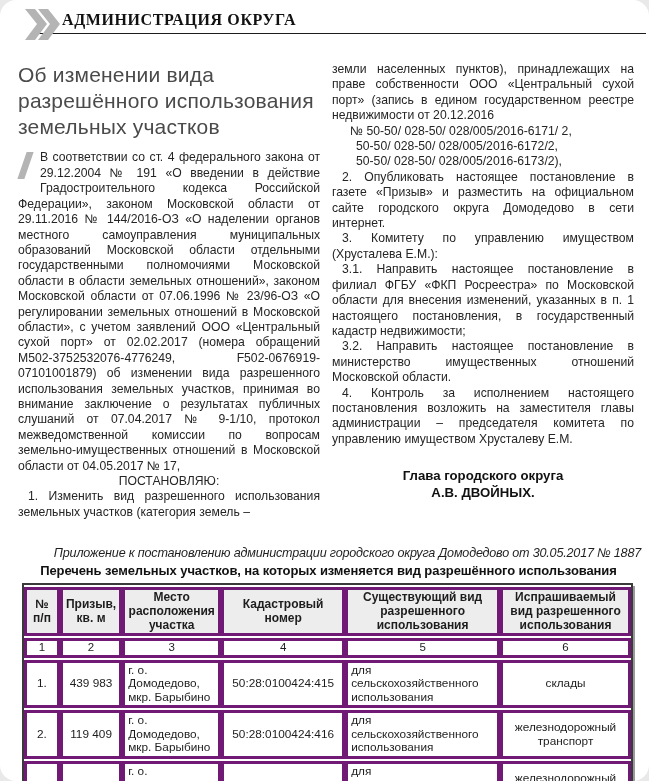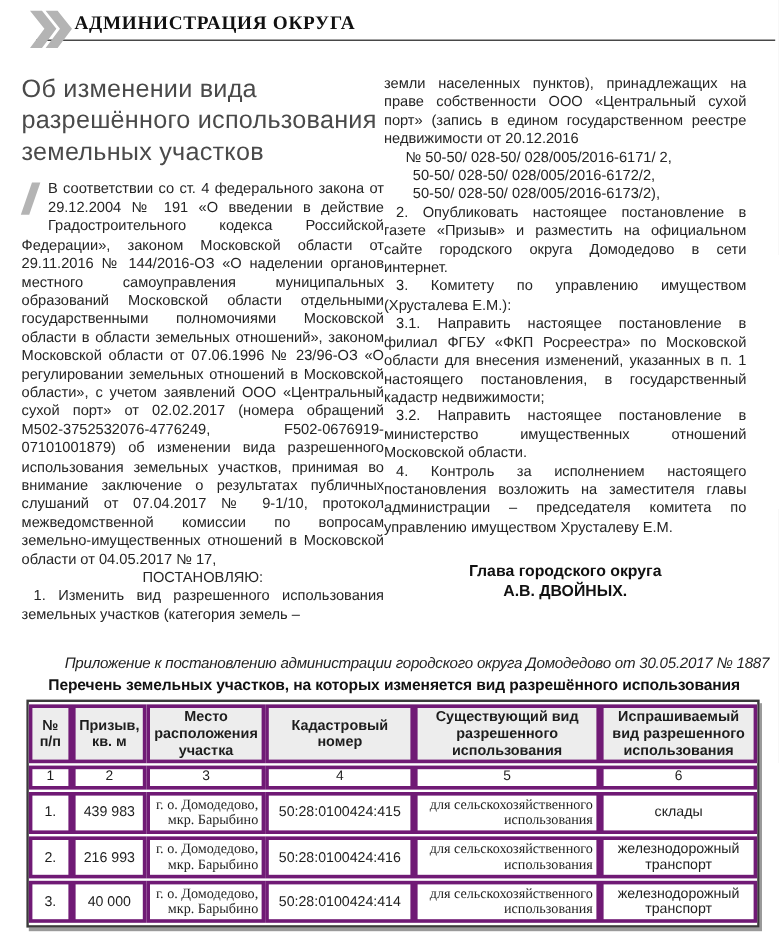--- a/index.html
+++ b/index.html
@@ -1,31 +1,31 @@
 <!DOCTYPE html>
 <html lang="ru"><head>
 <meta charset="utf-8">
 <style>
   * { margin:0; padding:0; box-sizing:border-box; }
   html,body { background:#e9e9e9; }
   .page {
     position:relative; width:649px; height:781px; margin:0 auto;
     background:#ffffff; overflow:hidden;
-    font-family:"Liberation Sans", sans-serif; color:#2b2b2b;
+    font-family:"Liberation Sans", sans-serif; color:#2b2b2b;border-radius:16px;
   }
   
   .rule { position:absolute; top:33px; left:30px; right:3px; border-top:1.6px solid #1c1c1c; }
   .chevrons { position:absolute; top:7px; left:25px; }
   .masthead-title {
     position:absolute; top:11px; left:62px;
     font-family:"Liberation Serif", serif; font-weight:bold;
     font-size:16px; letter-spacing:.6px; color:#111;
   }
   
-  .article { position:absolute; top:62px; left:18px; width:616px; display:flex; }
+  .article { position:absolute; top:62px; left:18px; width:616px; display:flex; gap:12px; }
   .col { width:302px; }
   .art-title {
     font-size:21px; font-weight:normal; color:#4a4a4a;
     line-height:1.23; letter-spacing:.2px; margin-bottom:11px;
   }
   .doc-line {
     font-weight:bold; font-style:italic; font-size:16px; color:#0d0d0d;
     letter-spacing:-0.3px; white-space:nowrap; margin-bottom:10px;
   }
   .body p { font-size:12.2px; line-height:15.4px; text-align:justify; color:#252525; }
@@ -53,21 +53,21 @@
     border:2px solid #3a3a3a; box-shadow:2px 3px 0 #9a9a9a;
     font-size:11.8px; color:#1d1d1d; background:#fff;
   }
   .land-table th, .land-table td {
     border:3px solid #701a75; text-align:center; vertical-align:middle;
     padding:1px 3px; line-height:1.15;
   }
   .land-table thead th { background:#ededed; font-weight:bold; height:46px; font-size:12px; }
   .land-table .numrow td { height:14px; padding:0 3px; font-size:11.5px; }
   .land-table tbody td { height:30px; }
-  .land-table td.left, .land-table th.left { text-align:right;font-family:Liberation Serif, serif; }
+  .land-table td.left, .land-table th.left { text-align:left; }
 </style>
 </head>
 <body>
 
 <div class="page">
 
   <div class="rule"></div>
   <div class="chevrons">
     <svg width="38" height="36" viewBox="0 0 38 36">
       <polygon points="0,2 10,2 22,17 10,33 0,33 12,17" fill="#b4b4b4"></polygon>
@@ -141,21 +141,21 @@
       <tr>
         <td>1.</td>
         <td>439 983</td>
         <td class="left">г. о. Домодедово, мкр. Барыбино</td>
         <td>50:28:0100424:415</td>
         <td class="left">для сельскохозяйственного использования</td>
         <td>склады</td>
       </tr>
       <tr>
         <td>2.</td>
-        <td>216 993</td>
+        <td>119 409</td>
         <td class="left">г. о. Домодедово, мкр. Барыбино</td>
         <td>50:28:0100424:416</td>
         <td class="left">для сельскохозяйственного использования</td>
         <td>железнодорожный транспорт</td>
       </tr>
       <tr>
         <td>3.</td>
         <td>40 000</td>
         <td class="left">г. о. Домодедово, мкр. Барыбино</td>
         <td>50:28:0100424:414</td>

